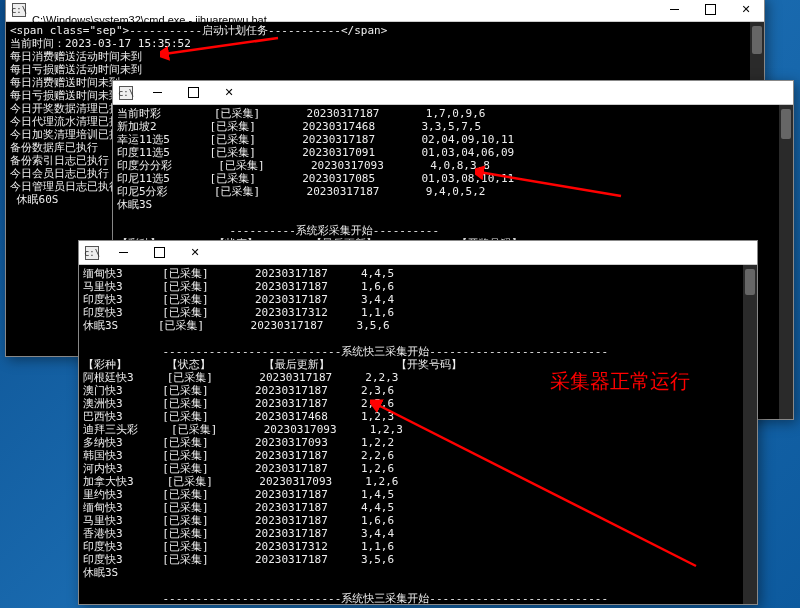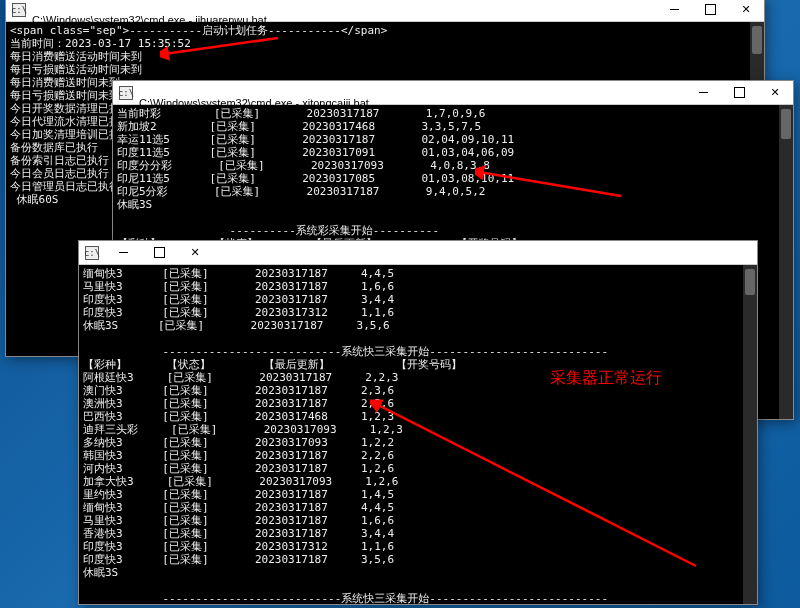--- a/index.html
+++ b/index.html
@@ -44,21 +44,21 @@
     flex: 1; background: #000; color: #eee;
     padding: 2px 4px 4px 4px;
     overflow: hidden;
     white-space: pre;
     line-height: 13px;
   }
   .arrow { position:absolute; pointer-events:none; }
   .bigtext {
     position:absolute; color:#ff0000;
     font-family:"Microsoft YaHei","SimHei",sans-serif;
-    font-size:16px; font-weight:500;
+    font-size:20px; font-weight:500;
     z-index: 50;
   }
   
   .scrollbar {
     position:absolute; right:0; top:24px; bottom:0; width:14px;
     background:#2a2a2a;
   }
   .scrollbar .thumb {
     position:absolute; left:2px; right:2px;
     background:#666; border-radius:2px;
@@ -93,21 +93,20 @@
  休眠60S
 </div>
   <div class="scrollbar">
       <div class="thumb" style="top:4px;height:28px;"></div>
     </div>
 </div>
 
 <div class="cmdwin" style="left:112px; top:80px; width:682px; height:340px; z-index:20;">
   <div class="titlebar">
     <span class="titlebar-icon">c:\</span>
-    <span class="titlebar-text">C:\Windows\system32\cmd.exe - xitongcaiji.bat</span>
     <div class="winbtns">
       <div class="winbtn min"></div>
       <div class="winbtn max"></div>
       <div class="winbtn close"></div>
     </div>
   </div>
   <div class="console" id="w2body">当前时彩        [已采集]       20230317187       1,7,0,9,6
 新加坡2        [已采集]       20230317468       3,3,5,7,5
 幸运11选5      [已采集]       20230317187       02,04,09,10,11
 印度11选5      [已采集]       20230317091       01,03,04,06,09

